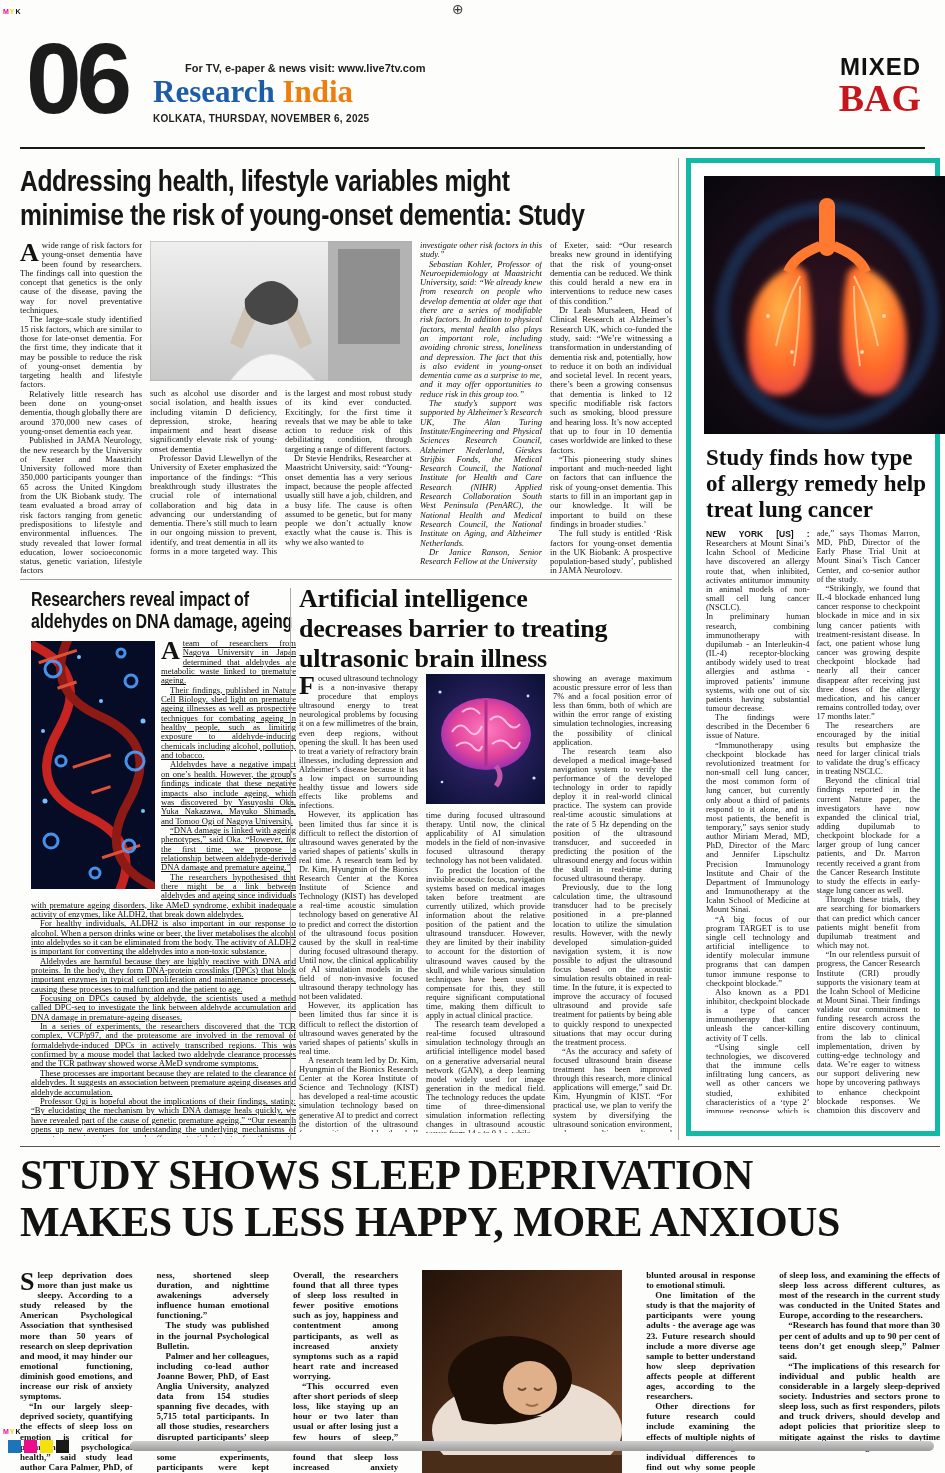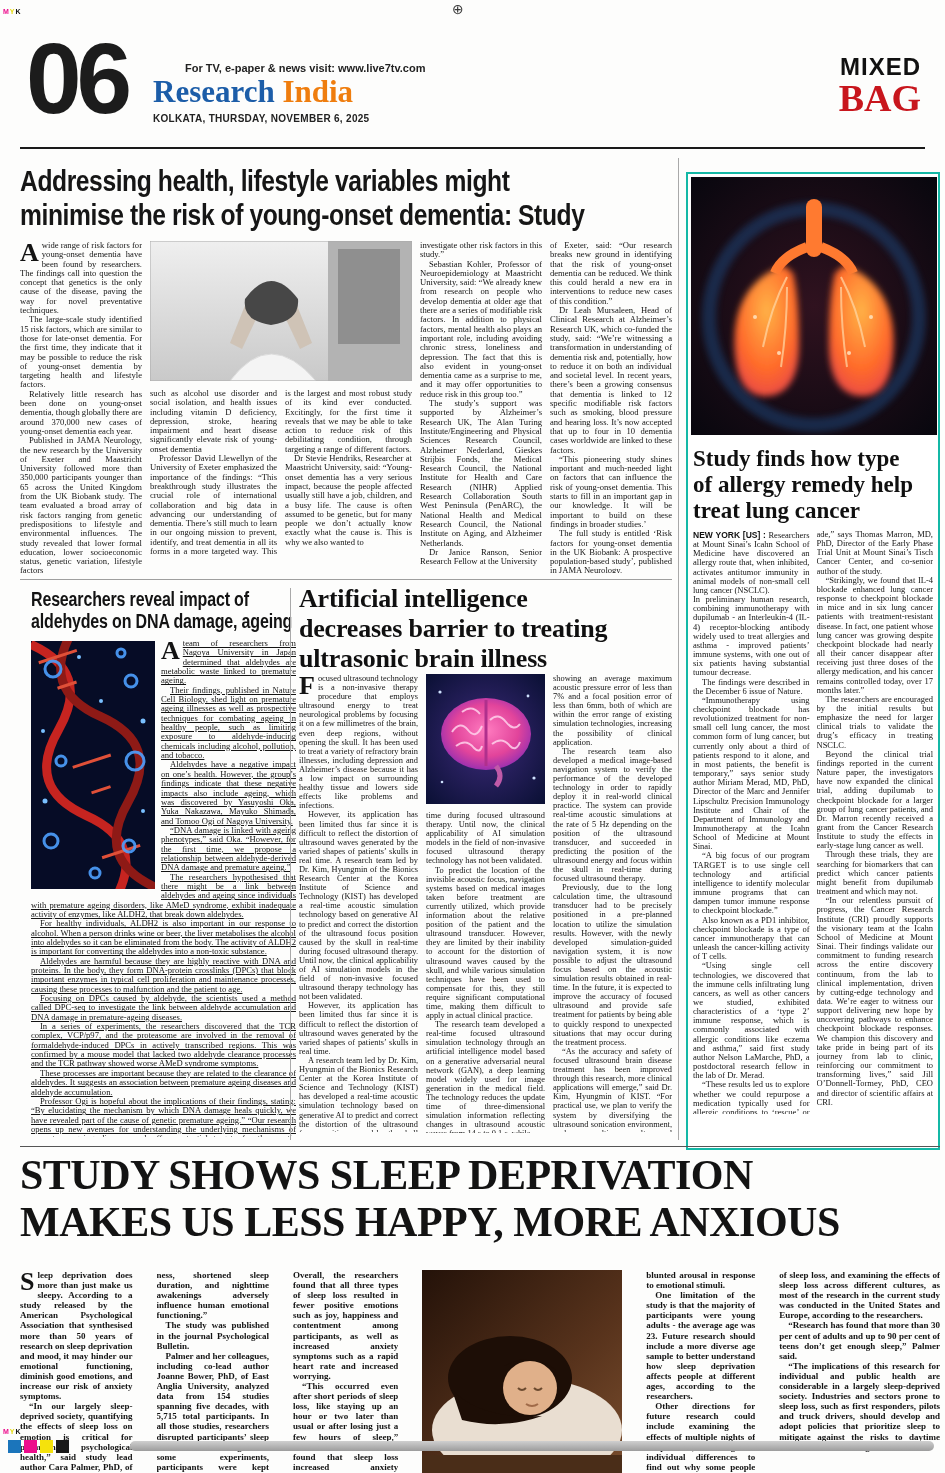--- a/index.html
+++ b/index.html
@@ -56,21 +56,21 @@
   .ald-flow p{margin:0;text-indent:9px;}
   .ald-flow p:first-child{text-indent:0;}
   .ald-img{float:left;margin:2px 6px 2px 0;}
 
   
   .ai-h2{font:700 26px/30px "Liberation Serif",serif;letter-spacing:-.2px;color:#101010;}
   .ai-cols{display:flex;gap:8px;}
   .ai-col{width:119px;font-size:8.4px;line-height:9.1px;}
 
   
-  .lung-rail{border:2px solid #14b8a6;padding:3px;box-sizing:border-box;background:#fff;margin-top:14px;}
+  .lung-rail{border:5px solid #14b8a6;padding:13px;box-sizing:border-box;background:#fff;}
   .lung-h2{font:600 23px/26px "Liberation Serif",serif;margin:7px 2px 6px;color:#101010;}
   .lung-cols{display:flex;gap:7px;margin:0 2px;}
   .lung-col{width:119px;font-size:8.5px;line-height:9.15px;}
   .lead-word{font:700 8.5px "Liberation Sans",sans-serif;}
 
   
   .sleep-h1{font:700 42px/47px "Liberation Serif",serif;letter-spacing:-.5px;color:#131313;}
   .sleep-body{display:flex;gap:24px;margin-top:24px;font-weight:bold;}
   .sleep-col{font-size:9px;line-height:10.1px;}
 </style>
@@ -135,21 +135,21 @@
             <path d="M95 58 Q121 22 148 58 Q150 80 121 84 Q92 80 95 58 Z" fill="#474747"></path>
             <rect width="262" height="140" fill="none" stroke="#aaa"></rect>
           </svg>
         </figure>
         <div class="dem-twocol">
             <p>such as alcohol use disorder and social isolation, and health issues including vitamin D deficiency, depression, stroke, hearing impairment and heart disease significantly elevate risk of young-onset dementia</p>
             <p>Professor David Llewellyn of the University of Exeter emphasized the importance of the findings: “This breakthrough study illustrates the crucial role of international collaboration and big data in advancing our understanding of dementia. There’s still much to learn in our ongoing mission to prevent, identify, and treat dementia in all its forms in a more targeted way. This is the largest and most robust study of its kind ever conducted. Excitingly, for the first time it reveals that we may be able to take action to reduce risk of this debilitating condition, through targeting a range of different factors.</p>
             <p>Dr Stevie Hendriks, Researcher at Maastricht University, said: “Young-onset dementia has a very serious impact, because the people affected usually still have a job, children, and a busy life. The cause is often assumed to be genetic, but for many people we don’t actually know exactly what the cause is. This is why we also wanted to</p>
           </div>
       </div>
-      <div class="col dem-col" style="height:332px;">
+      <div class="col dem-col" style="height:332px;font-style:italic;">
           <p>investigate other risk factors in this study.”</p>
           <p>Sebastian Kohler, Professor of Neuroepidemiology at Maastricht University, said: “We already knew from research on people who develop dementia at older age that there are a series of modifiable risk factors. In addition to physical factors, mental health also plays an important role, including avoiding chronic stress, loneliness and depression. The fact that this is also evident in young-onset dementia came as a surprise to me, and it may offer opportunities to reduce risk in this group too.”</p>
           <p>The study’s support was supported by Alzheimer’s Research UK, The Alan Turing Institute/Engineering and Physical Sciences Research Council, Alzheimer Nederland, Gieskes Strijbis Fonds, the Medical Research Council, the National Institute for Health and Care Research (NIHR) Applied Research Collaboration South West Peninsula (PenARC), the National Health and Medical Research Council, the National Institute on Aging, and Alzheimer Netherlands.</p>
           <p>Dr Janice Ranson, Senior Research Fellow at the University</p>
         </div>
       <div class="col dem-col" style="height:332px;">
           <p>of Exeter, said: “Our research breaks new ground in identifying that the risk of young-onset dementia can be reduced. We think this could herald a new era in interventions to reduce new cases of this condition.”</p>
           <p>Dr Leah Mursaleen, Head of Clinical Research at Alzheimer’s Research UK, which co-funded the study, said: “We’re witnessing a transformation in understanding of dementia risk and, potentially, how to reduce it on both an individual and societal level. In recent years, there’s been a growing consensus that dementia is linked to 12 specific modifiable risk factors such as smoking, blood pressure and hearing loss. It’s now accepted that up to four in 10 dementia cases worldwide are linked to these factors.</p>
           <p>“This pioneering study shines important and much-needed light on factors that can influence the risk of young-onset dementia. This starts to fill in an important gap in our knowledge. It will be important to build on these findings in broader studies.’</p>
           <p>The full study is entitled ‘Risk factors for young-onset dementia in the UK Biobank: A prospective population-based study’, published in JAMA Neurology.</p>

